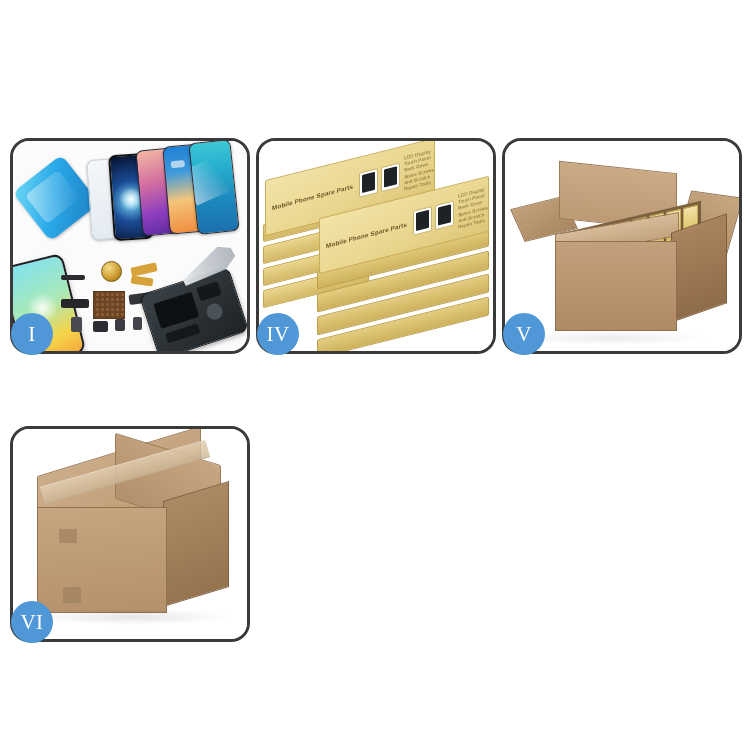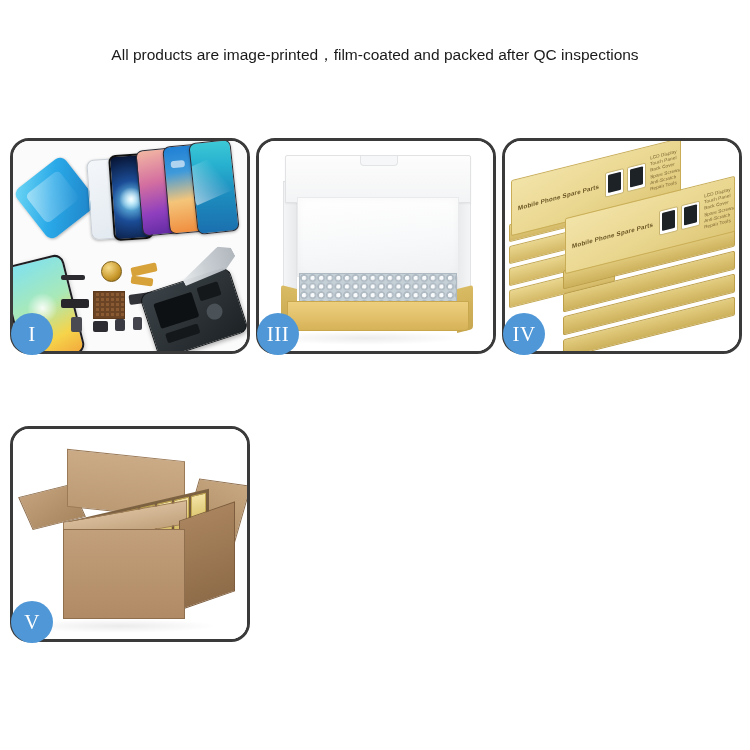--- a/index.html
+++ b/index.html
@@ -438,21 +438,20 @@
   }
   .panel-shadow {
     position:absolute; left:8px; bottom:6px; width:84%; height:14px;
     background: radial-gradient(ellipse at 50% 50%, rgba(0,0,0,.08), rgba(0,0,0,0) 70%);
   }
 </style>
 </head>
 <body>
 
 <div class="header">
-  <p class="subtitle">All products are image-printed，film-coated and packed after QC inspections</p>
 </div>
 
 <div class="grid">
 
   <div class="panel">
     <div class="panel-inner p1">
       <div class="phone-fan">
         <div class="ph ph-back"></div>
         <div class="ph ph-glass"></div>
         <div class="ph ph-a"></div>
@@ -480,36 +479,20 @@
           <i></i>
           <i></i>
           <i></i>
       </div>
       <div class="tweezer"></div>
     </div>
     <div class="badge">I</div>
   </div>
 
 
-  <div class="panel">
-    <div class="panel-inner p3">
-      <div class="mbox">
-        <div class="mflapL"></div>
-        <div class="mflapR"></div>
-        <div class="mlid"></div>
-        <div class="mfoam"></div>
-        <div class="mwrap"></div>
-        <div class="mleft"></div>
-        <div class="mright"></div>
-        <div class="mfront"></div>
-      </div>
-      <div class="panel-shadow"></div>
-    </div>
-    <div class="badge">III</div>
-  </div>
 
   <div class="panel">
     <div class="panel-inner p4">
       <div class="stack">
 
         <div class="layerL" style="left:4px; top:58px;  width:104px; height:16px;"></div>
         <div class="layerL" style="left:4px; top:80px;  width:104px; height:16px;"></div>
         <div class="layerL" style="left:4px; top:102px; width:104px; height:16px;"></div>
         <div class="layerL" style="left:4px; top:124px; width:104px; height:16px;"></div>
 
@@ -586,14 +569,29 @@
         </div>
         <div class="c-rim"></div>
         <div class="c-side"></div>
         <div class="c-front"></div>
       </div>
       <div class="panel-shadow"></div>
     </div>
     <div class="badge">V</div>
   </div>
 
+  <div class="panel">
+    <div class="panel-inner p6">
+      <div class="sealed">
+        <div class="s-top"></div>
+        <div class="s-top2"></div>
+        <div class="s-tape"></div>
+        <div class="s-right"></div>
+        <div class="s-front"></div>
+        <div class="s-label1"></div>
+        <div class="s-label2"></div>
+        <div class="s-shadow"></div>
+      </div>
+    </div>
+    <div class="badge">VI</div>
+  </div>
 
 </div>
 
 </body></html>

